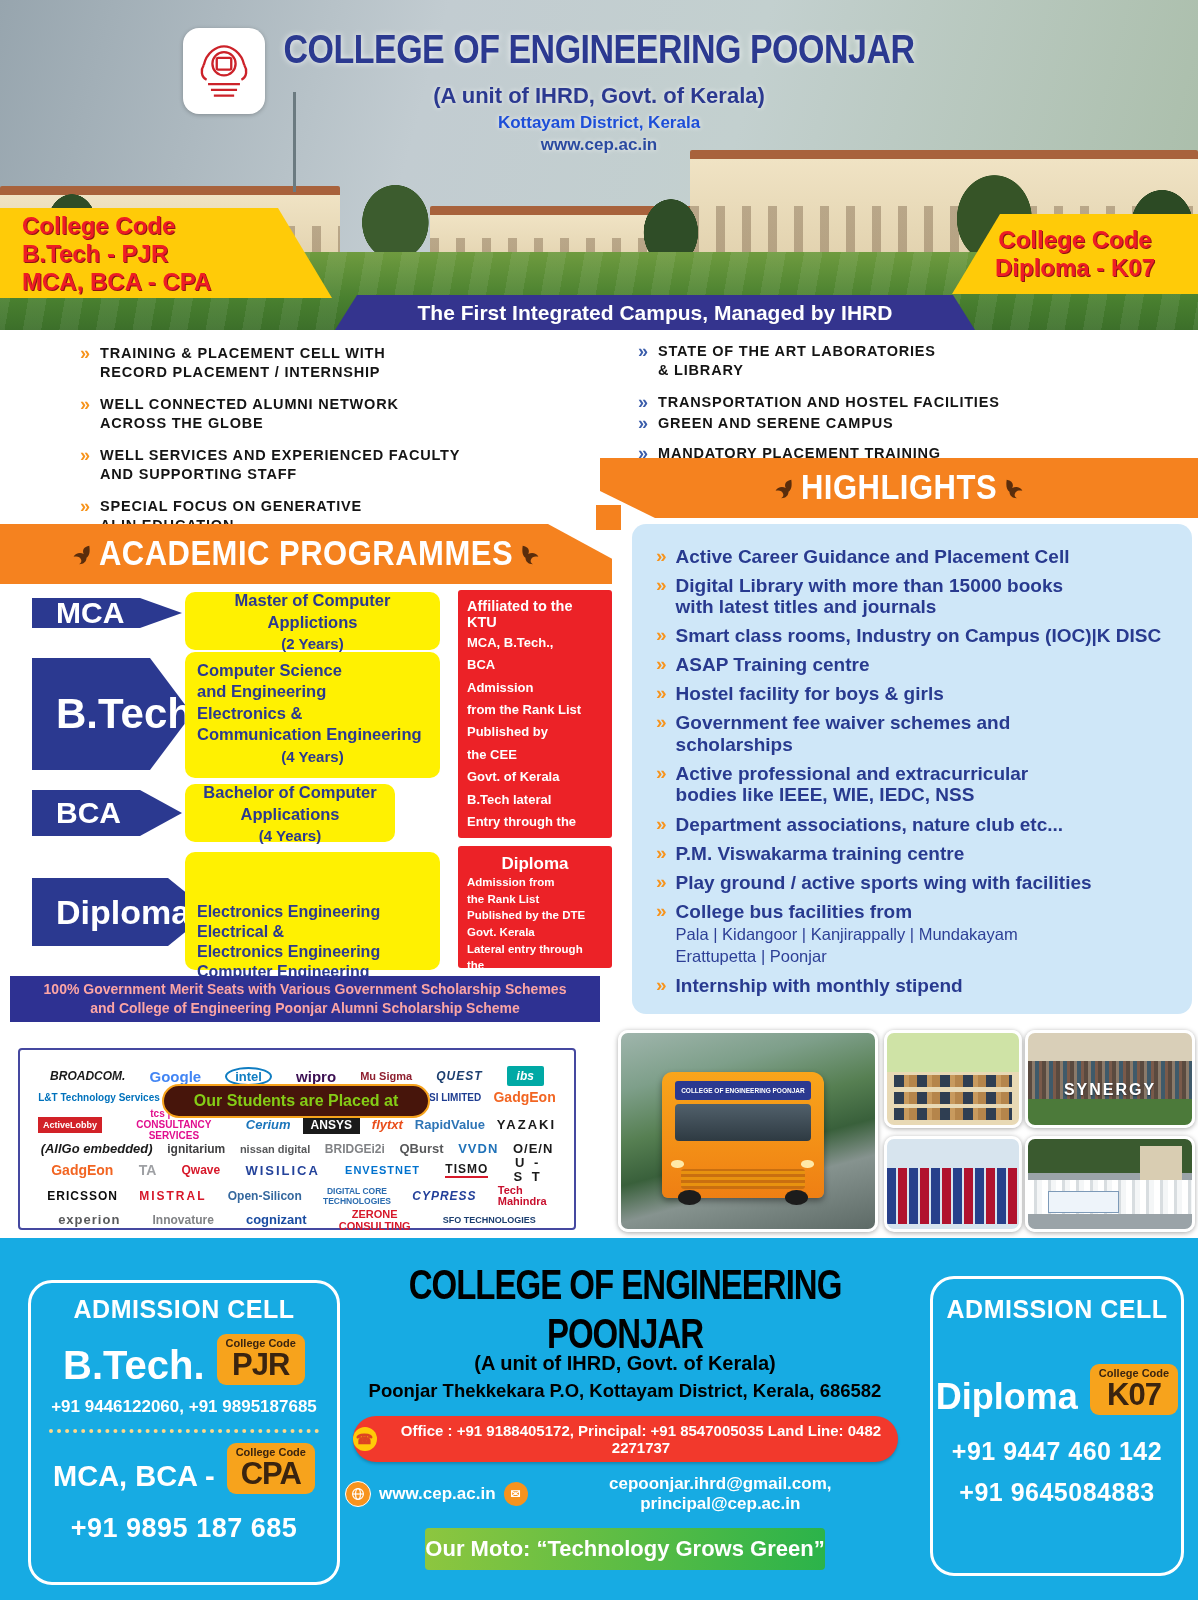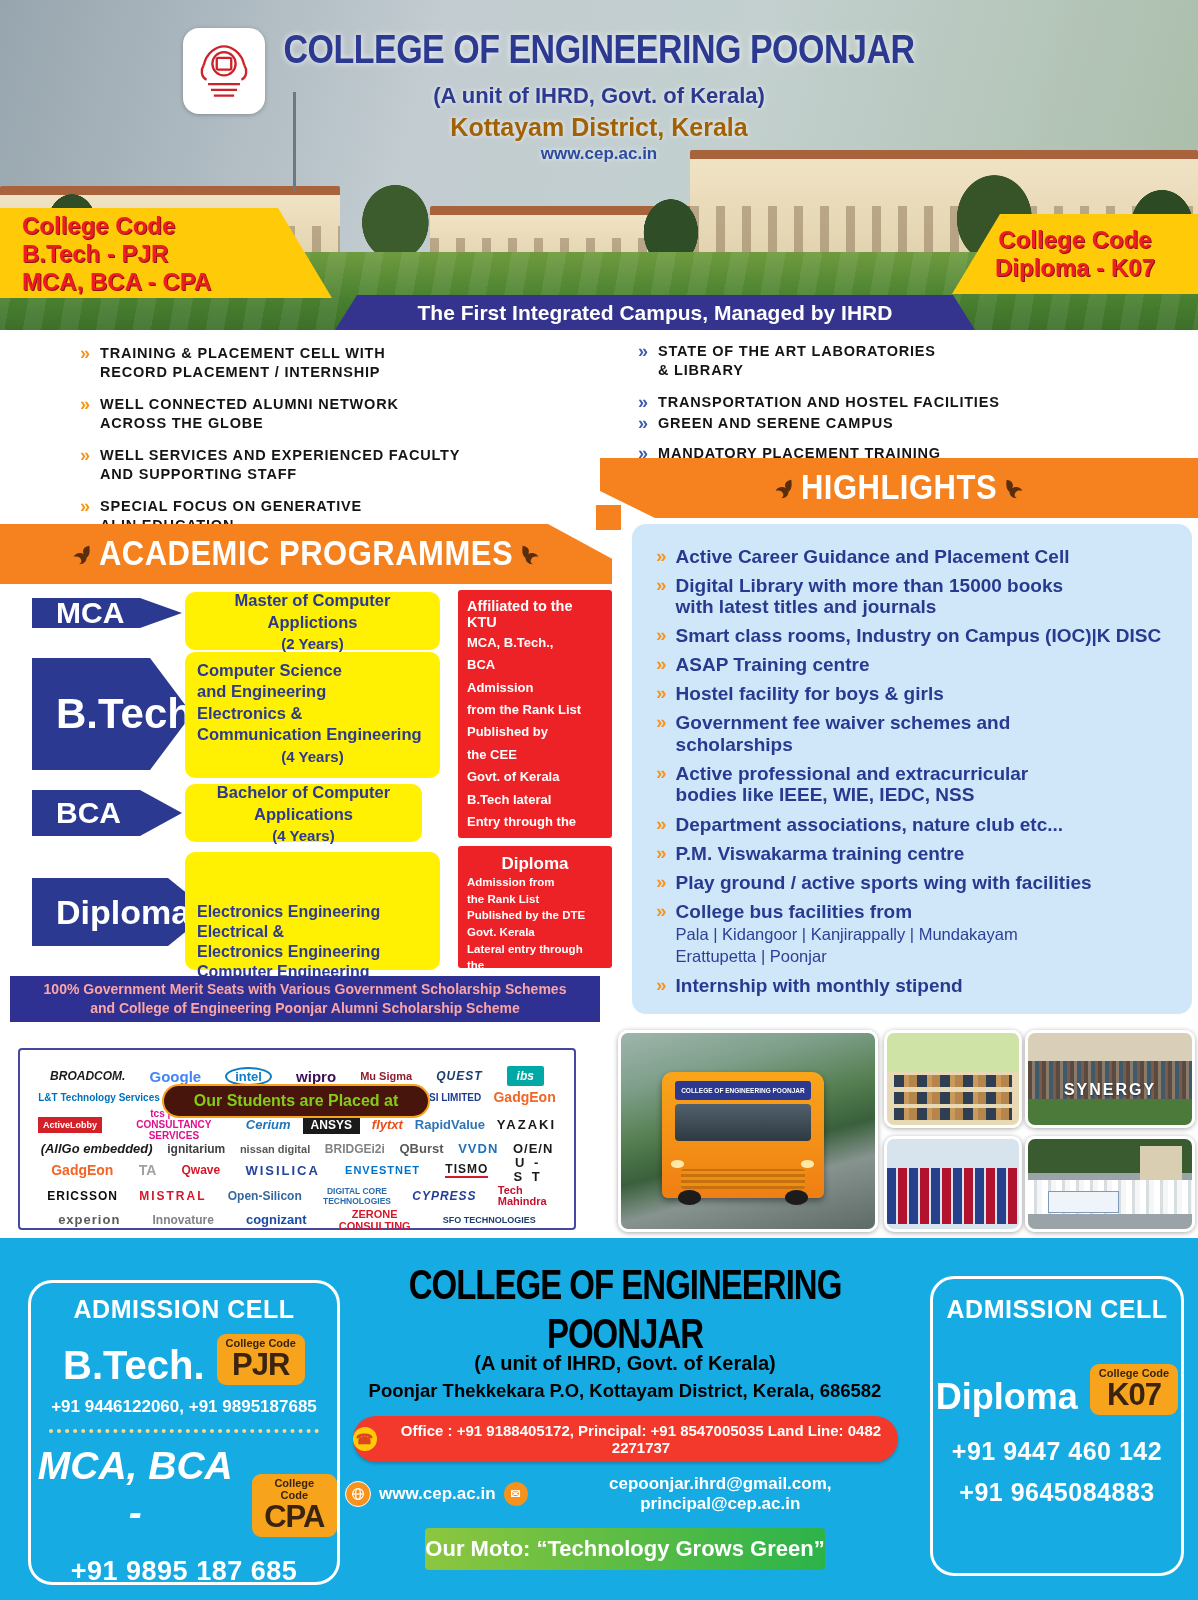--- a/index.html
+++ b/index.html
@@ -28,21 +28,21 @@
     background:repeating-linear-gradient(100deg,rgba(255,255,255,.07) 0 18px,transparent 18px 36px),
     linear-gradient(#6f9b3f,#49802f 60%,#3c6f2a);}
 
   
   .emblem{left:183px;top:28px;width:82px;height:86px;background:#fff;border-radius:16px;
     display:flex;align-items:center;justify-content:center;box-shadow:0 1px 4px rgba(0,0,0,.25);}
   .top-text{left:0;right:0;top:26px;text-align:center;}
   .t-title{font-size:34px;font-weight:bold;color:#2b3990;letter-spacing:-.5px;
     transform:scaleY(1.2);transform-origin:top center;text-shadow:0 0 6px rgba(255,255,255,.85);}
   .t-sub{margin-top:18px;font-size:22px;font-weight:bold;color:#2b3990;text-shadow:0 0 5px rgba(255,255,255,.8);}
-  .t-loc{margin-top:4px;font-size:25px;font-weight:bold;color:#a16207;text-shadow:0 0 5px rgba(255,255,255,.8);}
+  .t-loc{margin-top:4px;font-size:17px;font-weight:bold;color:#1d4ed8;text-shadow:0 0 5px rgba(255,255,255,.8);}
   .t-web{margin-top:2px;font-size:17px;font-weight:bold;color:#2b4aa0;text-shadow:0 0 5px rgba(255,255,255,.8);}
 
   
   .code-left{left:0;top:208px;width:332px;height:90px;background:#ffcb08;
     clip-path:polygon(0 0,278px 0,332px 100%,0 100%);
     padding:4px 0 0 22px;box-sizing:border-box;}
   .code-right{left:952px;top:214px;width:246px;height:80px;background:#ffcb08;
     clip-path:polygon(48px 0,100% 0,100% 100%,0 100%);
     display:flex;align-items:center;justify-content:center;text-align:center;}
   .code-txt{font-size:24px;line-height:1.16;font-weight:bold;color:#ee1c25;
@@ -83,21 +83,21 @@
   .a-btech{left:32px;top:658px;width:160px;height:112px;font-size:42px;}
   .a-bca{left:32px;top:790px;width:150px;height:46px;font-size:30px;}
   .a-dip{left:32px;top:878px;width:178px;height:68px;font-size:34px;}
   .ybox{background:#fff101;border-radius:10px;color:#2b3990;font-weight:bold;
     box-sizing:border-box;padding:8px 12px;}
   .ybox .desc{font-size:16.5px;line-height:1.3;}
   .ybox .yrs{font-size:15px;text-align:center;margin-top:2px;}
   .ybox.centered{text-align:center;display:flex;flex-direction:column;justify-content:center;}
   .y-mca{left:185px;top:592px;width:255px;height:58px;}
   .y-btech{left:185px;top:652px;width:255px;height:126px;}
-  .y-bca{left:185px;top:784px;width:237px;height:58px;}
+  .y-bca{left:185px;top:784px;width:210px;height:58px;}
   .y-dip{left:185px;top:852px;width:255px;height:118px;padding-top:6px;}
   .y-dip .desc{font-size:16px;line-height:1.26;margin-top:44px;}
 
   .redpanel{background:#ec2227;color:#fff;font-weight:bold;border-radius:3px;
     box-sizing:border-box;padding:8px 9px;}
   .red1{left:458px;top:590px;width:154px;height:248px;}
   .red1 .rp-title{font-size:14.5px;margin-bottom:2px;}
   .red1 .rp-body{font-size:13px;line-height:1.72;}
   .red2{left:458px;top:846px;width:154px;height:122px;}
   .red2 .rp-title{font-size:17px;text-align:center;}
@@ -213,21 +213,21 @@
 
   
   .footer{left:0;top:1238px;width:1198px;height:362px;background:#17abe3;}
   .fpanel{position:absolute;border:3px solid #fff;border-radius:24px;box-sizing:border-box;
     color:#fff;text-align:center;}
   .fp-left{left:28px;top:42px;width:312px;height:305px;padding-top:12px;}
   .fp-right{left:930px;top:38px;width:254px;height:300px;padding-top:16px;}
   .fp-head{font-size:25px;font-weight:bold;letter-spacing:.5px;}
   .fp-row{display:flex;align-items:flex-end;justify-content:center;gap:12px;margin-top:10px;}
   .fp-course{font-size:40px;font-weight:bold;line-height:1;}
-  .fp-course2{font-size:39px;font-weight:bold;line-height:1.2;font-style:italic;}
+  .fp-course2{font-size:29px;font-weight:bold;line-height:1.2;}
   .code-badge{background:#f7a31c;border-radius:9px;padding:3px 9px 5px;color:#3a2410;}
   .cb-label{font-size:11px;font-weight:bold;}
   .cb-code{font-size:31px;font-weight:bold;line-height:1;letter-spacing:-1px;}
   .fp-phones{font-size:17px;font-weight:bold;margin-top:12px;}
   .fp-dots{border-top:4px dotted #ffd98a;width:88%;margin:12px auto 2px;}
   .fp-phone-big{font-size:27px;font-weight:bold;margin-top:19px;letter-spacing:.5px;}
   .fp-right .fp-course{font-size:36px;}
   .fp-right .fp-phone-big{font-size:25px;margin-top:12px;}
 
   .f-center{position:absolute;left:345px;top:22px;width:560px;text-align:center;color:#000;}

